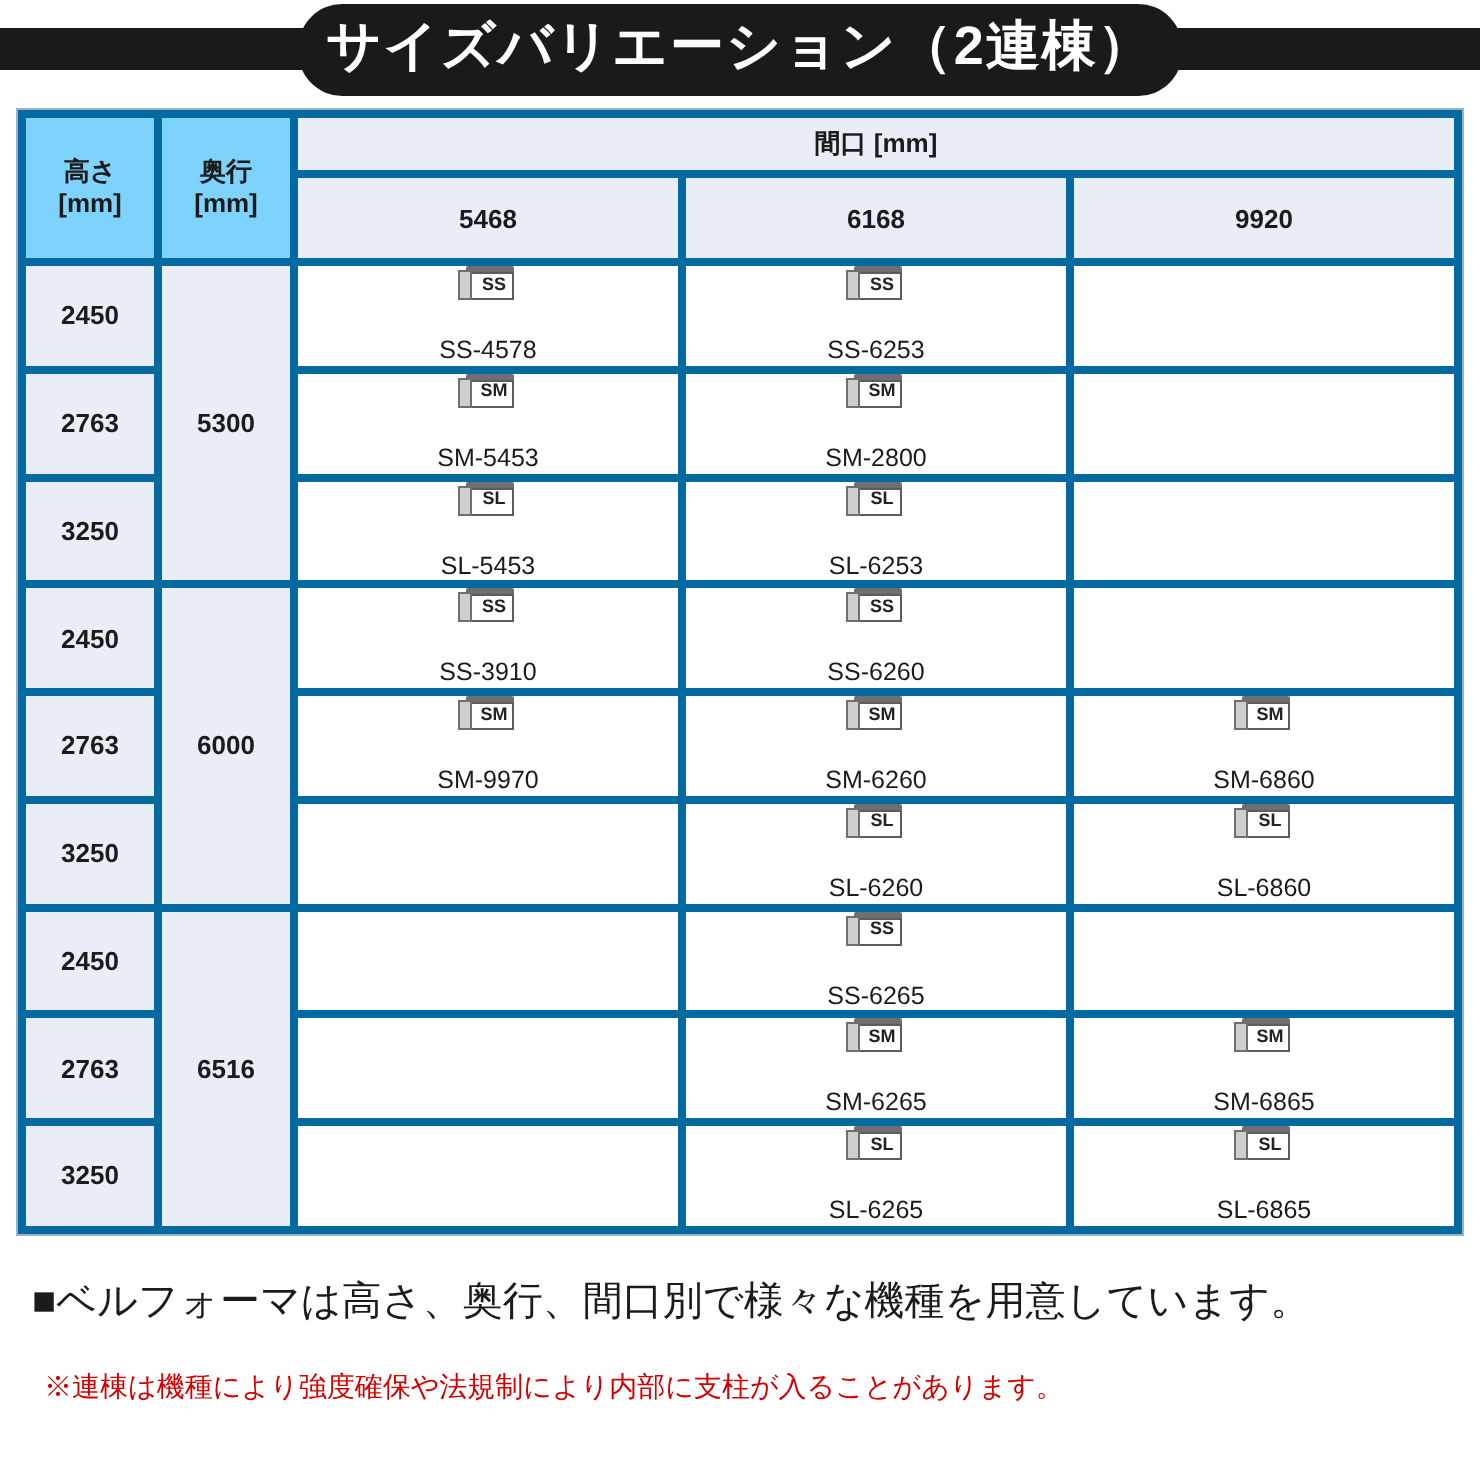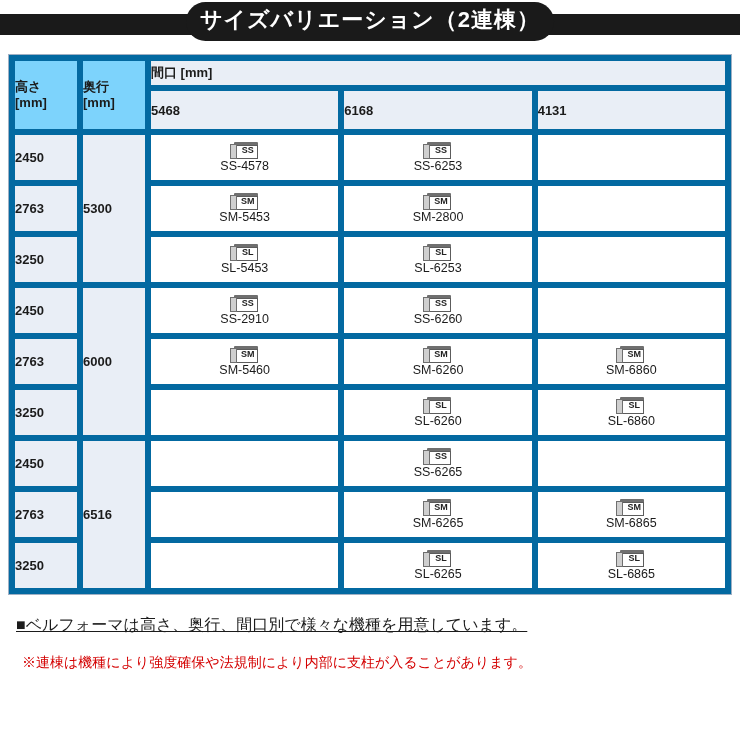--- a/index.html
+++ b/index.html
@@ -33,40 +33,40 @@
   .title-band .bar-right { right: 0; width: 262px; }
   .title-band .title-box {
     position: absolute;
     left: 50%;
     transform: translateX(-50%);
     top: 2px;
     padding: 3px 14px 5px 14px;
     background: #1a1a1a;
     border-radius: 22px;
     color: #ffffff;
-    font-size: 22px;
+    font-size: 27px;
     font-weight: bold;
     letter-spacing: 1px;
     white-space: nowrap;
     line-height: 1.4;
   }
 
   
   .table-wrap {
     margin: 6px 8px 0 8px;
     border: 1px solid #9fb0c4;
   }
   table.size-table {
     width: 100%;
     border-collapse: collapse;
     table-layout: fixed;
   }
   table.size-table td, table.size-table th {
-    border: 6px solid #0369a1;
-    text-align: left;
+    border: 4px solid #0369a1;
+    text-align: center;
     vertical-align: middle;
     font-size: 13px;
     color: #1b1b1b;
     padding: 0;
   }
   .hdr-top {
     background: #e9eef6;
     font-weight: bold;
     font-size: 13px;
     height: 30px;
@@ -98,21 +98,21 @@
   }
   td.cell {
     background: #ffffff;
     height: 51px;
   }
   .cell-inner {
     display: flex;
     flex-direction: column;
     align-items: center;
     justify-content: center;
-    gap: 1px;
+    gap: 19px;
     line-height: 1.1;
   }
   .mini-icon {
     display: inline-block;
     position: relative;
     width: 30px; height: 17px;
   }
   .mini-icon .roof {
     position: absolute;
     left: 4px; top: 0;
@@ -147,24 +147,23 @@
     letter-spacing: 0px;
   }
   .model-label {
     font-size: 12.5px;
     color: #1b1b1b;
   }
 
   
   .notes {
     margin: 14px 14px 0 16px;
-    font-size: 16px;
+    font-size: 20px;
     color: #1b1b1b;
     line-height: 1.95;
-    text-decoration: underline;
   }
   .notes .line { white-space: nowrap; }
   .note-caution {
     margin: 14px 0 0 22px;
     font-size: 14px;
     color: #d40000;
     white-space: nowrap;
   }
 </style>
 </head>
@@ -195,21 +194,21 @@
           </th>
           <th class="hdr-corner" rowspan="2">
             <div>奥行</div>
             <div>[mm]</div>
           </th>
           <th class="hdr-top" colspan="3">間口 [mm]</th>
         </tr>
         <tr>
           <th class="hdr-sub">5468</th>
           <th class="hdr-sub">6168</th>
-          <th class="hdr-sub">4131</th>
+          <th class="hdr-sub">9920</th>
         </tr>
       </thead>
       <tbody>
 
         <tr>
           <td class="rowhead">2450</td>
           <td class="depthcell" rowspan="3">5300</td>
           <td class="cell">
             <div class="cell-inner">
               <span class="mini-icon">
@@ -291,21 +290,21 @@
           <td class="rowhead">2450</td>
           <td class="depthcell" rowspan="3">6000</td>
           <td class="cell">
             <div class="cell-inner">
               <span class="mini-icon">
                 <span class="roof"></span>
                   <span class="body"></span>
                   <span class="side"></span>
                 <span class="code">SS</span>
               </span>
-              <span class="model-label">SS-2910</span>
+              <span class="model-label">SS-3910</span>
             </div>
           </td>
           <td class="cell">
             <div class="cell-inner">
               <span class="mini-icon">
                 <span class="roof"></span>
                   <span class="body"></span>
                   <span class="side"></span>
                 <span class="code">SS</span>
               </span>
@@ -317,21 +316,21 @@
         <tr>
           <td class="rowhead">2763</td>
           <td class="cell">
             <div class="cell-inner">
               <span class="mini-icon">
                 <span class="roof"></span>
                   <span class="body"></span>
                   <span class="side"></span>
                 <span class="code">SM</span>
               </span>
-              <span class="model-label">SM-5460</span>
+              <span class="model-label">SM-9970</span>
             </div>
           </td>
           <td class="cell">
             <div class="cell-inner">
               <span class="mini-icon">
                 <span class="roof"></span>
                   <span class="body"></span>
                   <span class="side"></span>
                 <span class="code">SM</span>
               </span>

